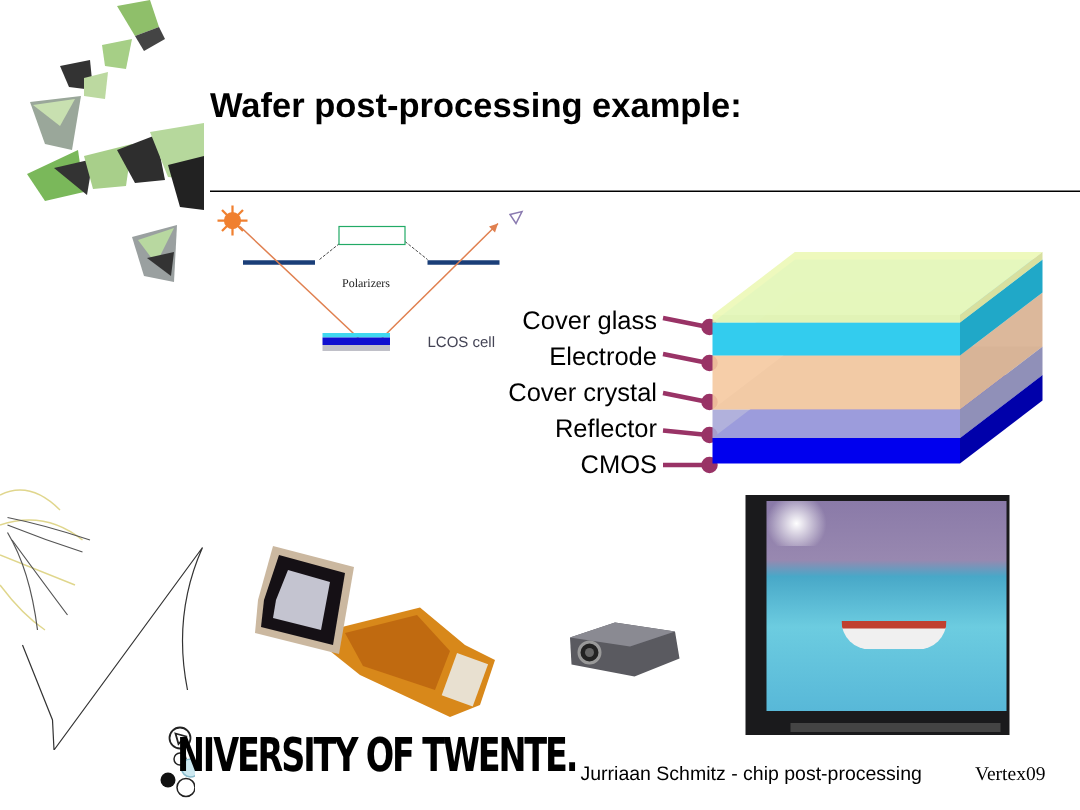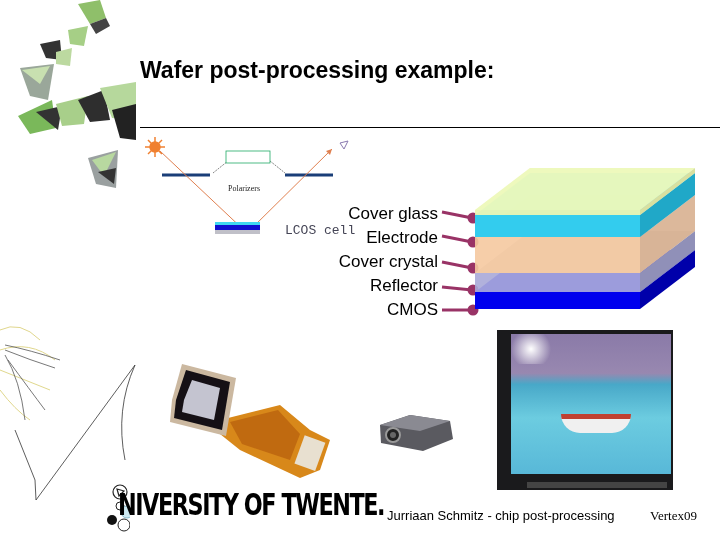--- a/index.html
+++ b/index.html
@@ -70,21 +70,21 @@
     <rect x="86" y="16" width="44" height="12" fill="#fff" stroke="#2a6" stroke-width="0.8"></rect>
     <line x1="20" y1="16" x2="107" y2="98" stroke="#e08050" stroke-width="1"></line>
     <line x1="107" y1="98" x2="192" y2="14" stroke="#e08050" stroke-width="1"></line>
     <polygon points="192,14 186,16 190,20" fill="#e08050"></polygon>
     <polygon points="200,8 208,6 204,14" fill="none" stroke="#8a7ab0" stroke-width="1"></polygon>
     <rect x="75" y="87" width="45" height="3" fill="#40d8f0"></rect>
     <rect x="75" y="90" width="45" height="5" fill="#1010d0"></rect>
     <rect x="75" y="95" width="45" height="4" fill="#c0c0c8"></rect>
   </svg>
   <span class="abs" style="left:88px;top:17px;font-family:'Liberation Serif',serif;font-size:8px;color:#222;margin-top:32px;">Polarizers</span>
-  <span class="abs" style="left:145px;top:88px;font-family:Liberation Mono, monospace;font-size:13px;color:#445;">LCOS cell</span>
+  <span class="abs" style="left:145px;top:88px;font-family:Liberation Sans, sans-serif;font-size:10px;color:#445;">LCOS cell</span>
 </div>
 
 <div>
   <span class="label" style="top:204px;">Cover glass</span>
   <span class="label" style="top:228px;">Electrode</span>
   <span class="label" style="top:252px;">Cover crystal</span>
   <span class="label" style="top:276px;margin-left:28px;">Reflector</span>
   <span class="label" style="top:300px;">CMOS</span>
 </div>
 

